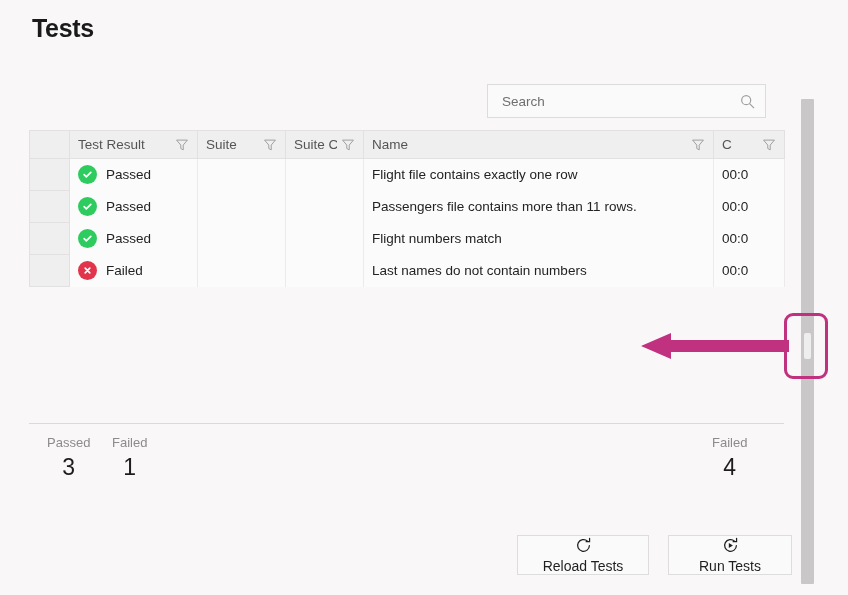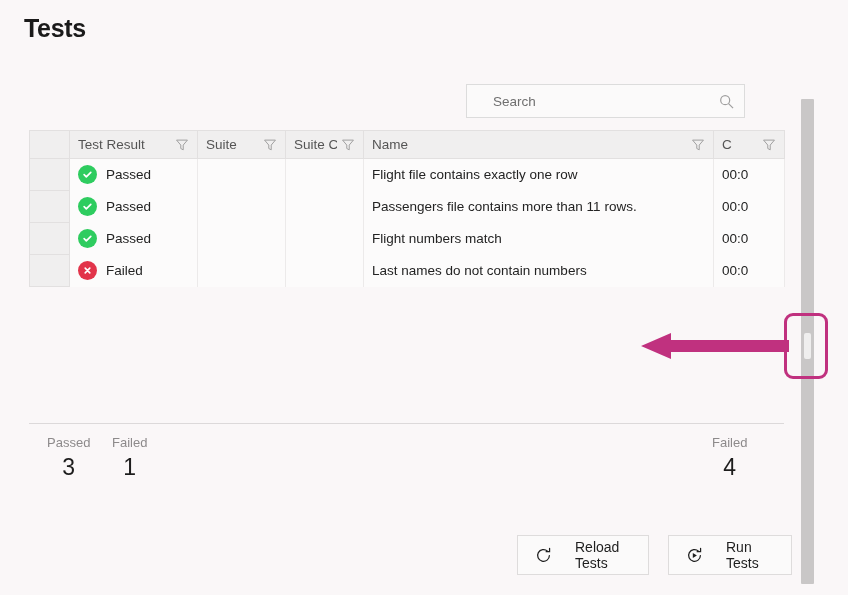--- a/index.html
+++ b/index.html
@@ -11,37 +11,37 @@
   body {
     background: #faf7f8;
     font-family: "Liberation Sans", sans-serif;
     color: #1c1c1c;
     position: relative;
   }
 
   
   #page-title {
     position: absolute;
-    left: 24px; top: 14px;
+    left: 32px; top: 14px;
     font-size: 25px;
     font-weight: bold;
     letter-spacing: -0.3px;
     color: #1a1a1a;
   }
 
   
   #search-box {
     position: absolute;
-    left: 466px; top: 84px;
+    left: 487px; top: 84px;
     width: 279px; height: 34px;
     background: #fbfafa;
     border: 1px solid #dcdcdc;
     display: flex;
     align-items: center;
-    padding: 0 10px 0 24px;
+    padding: 0 10px 0 12px;
   }
   #search-input {
     flex: 1 1 auto;
     border: none; outline: none;
     background: transparent;
     font-family: "Liberation Sans", sans-serif;
     font-size: 13.5px;
     color: #3a3a3a;
   }
   #search-input::placeholder { color: #6f6f6f; }
@@ -132,25 +132,26 @@
   #stat-total  { left: 712px; top: 435px; }
 
   
   .action-btn {
     position: absolute;
     height: 40px;
     background: #fbfafa;
     border: 1px solid #dedcdc;
     display: flex; align-items: center;
     justify-content: center;
-    gap: 22px;
+    gap: 3px;
     font-size: 14px;
     color: #1f1f1f;
     cursor: pointer;
     padding: 0 16px;
+    flex-direction: column;
   }
   #reload-tests-button { left: 517px; top: 535px; width: 132px; }
   #run-tests-button    { left: 668px; top: 535px; width: 124px; }
   .btn-icon { width: 19px; height: 19px; flex: 0 0 auto; }
 
   
   #page-scrollbar-track {
     position: absolute;
     left: 801px; top: 99px;
     width: 13px; height: 485px;

